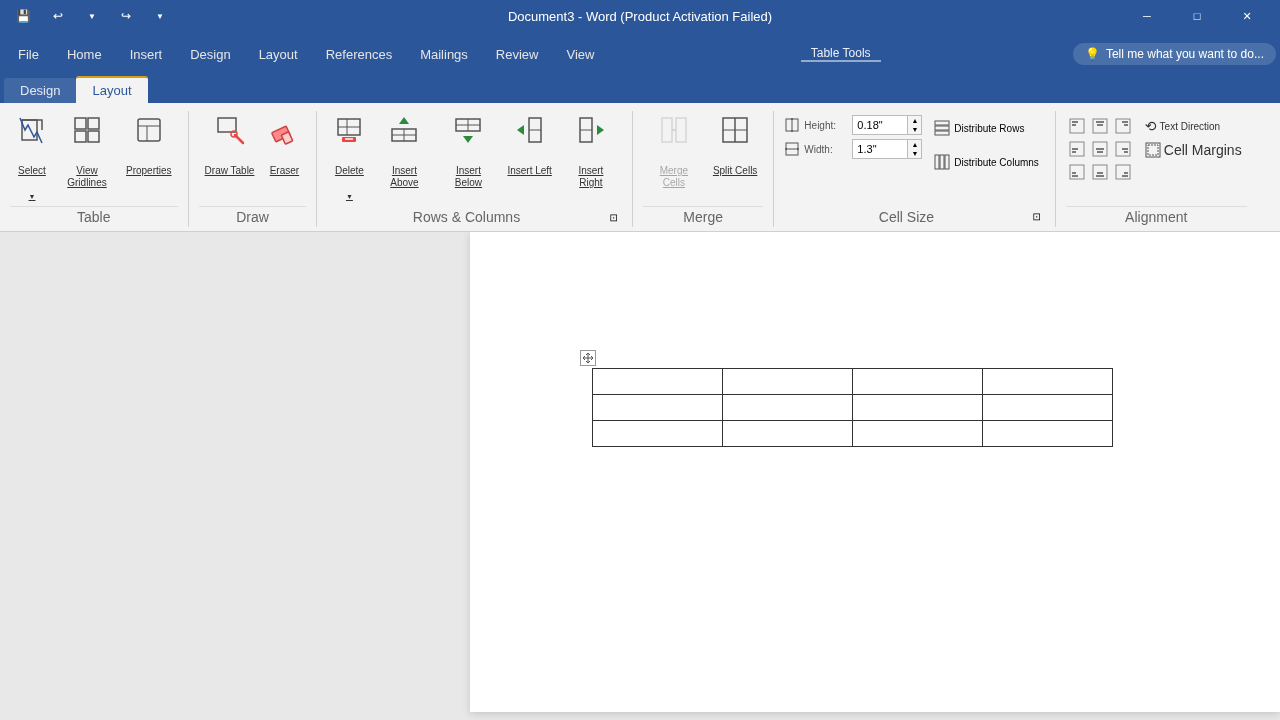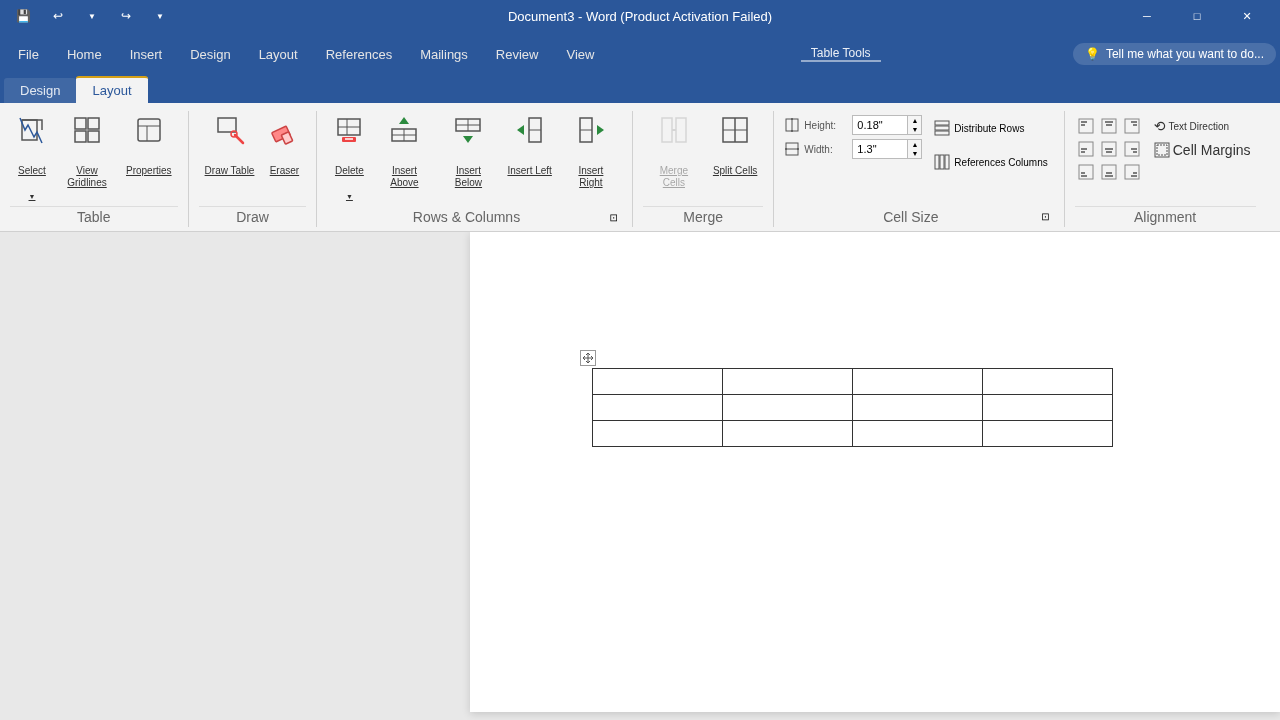--- a/index.html
+++ b/index.html
@@ -492,21 +492,21 @@
               <rect x="1" y="6" width="14" height="4" fill="none" stroke="#555" stroke-width="1"></rect>
             </svg>
           <span>Distribute Rows</span>
         </div>
         <div class="distribute-btn">
           <svg width="16" height="16" viewBox="0 0 16 16">
               <rect x="1" y="1" width="4" height="14" fill="none" stroke="#555" stroke-width="1"></rect>
               <rect x="11" y="1" width="4" height="14" fill="none" stroke="#555" stroke-width="1"></rect>
               <rect x="6" y="1" width="4" height="14" fill="none" stroke="#555" stroke-width="1"></rect>
             </svg>
-          <span>References Columns</span>
+          <span>Distribute Columns</span>
         </div>
       </div>
     </div>
     <div style="display:flex; align-items:center; justify-content:space-between; width:100%;">
       <div class="ribbon-group-label" style="border-top:none;">Cell Size</div>
       <div style="font-size:10px; cursor:pointer; padding:1px 4px;">⊡</div>
     </div>
   </div>
 
   <div class="ribbon-sep"></div>

